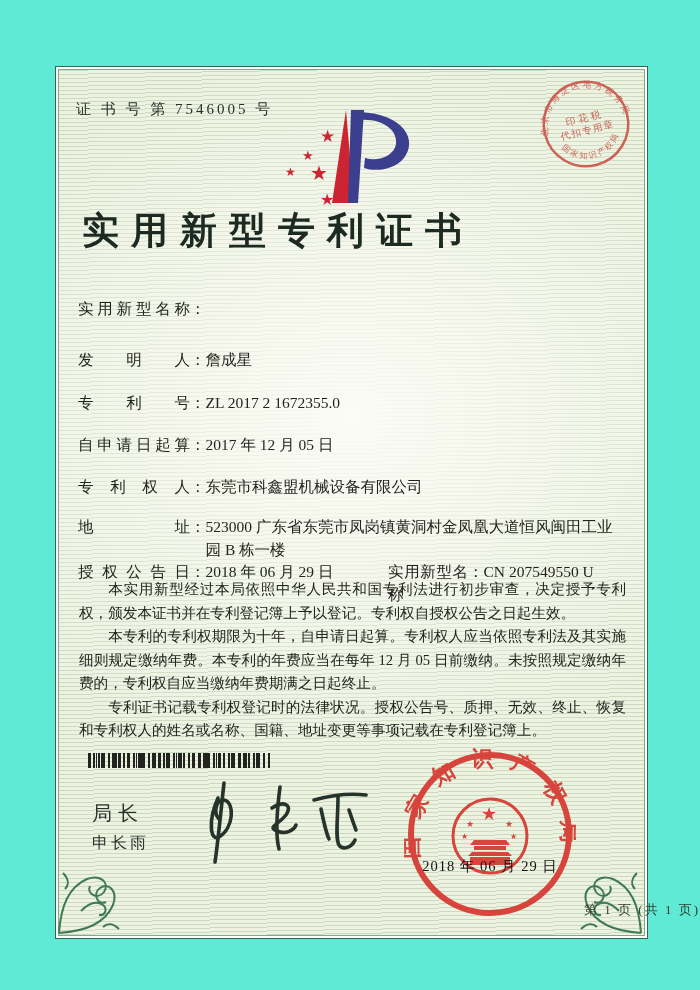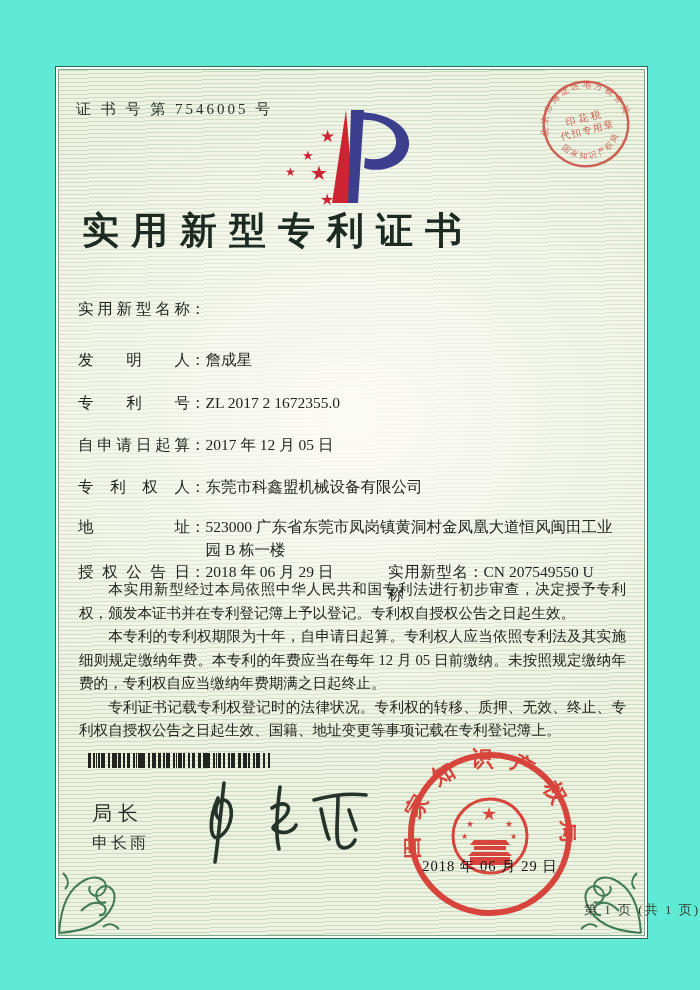--- a/index.html
+++ b/index.html
@@ -139,21 +139,21 @@
   </div>
   <div class="grant-right">
     <span class="flabel">实用新型名称</span>
     <span class="fcolon">：</span>
     <span class="fvalue">CN 207549550 U</span>
   </div>
 
   <div class="paras">
     <p>本实用新型经过本局依照中华人民共和国专利法进行初步审查，决定授予专利权，颁发本证书并在专利登记簿上予以登记。专利权自授权公告之日起生效。</p>
     <p>本专利的专利权期限为十年，自申请日起算。专利权人应当依照专利法及其实施细则规定缴纳年费。本专利的年费应当在每年 12 月 05 日前缴纳。未按照规定缴纳年费的，专利权自应当缴纳年费期满之日起终止。</p>
-    <p>专利证书记载专利权登记时的法律状况。专利权的转移、质押、无效、终止、专利权自授权公告之日起生效、国籍、地址变更等事项记载在专利登记簿上。</p>
+    <p>专利证书记载专利权登记时的法律状况。授权公告号、质押、无效、终止、恢复和专利权人的姓名或名称、国籍、地址变更等事项记载在专利登记簿上。</p>
   </div>
 
   <div class="barcode"></div>
 
   <div class="signer-title">局长</div>
   <div class="signer-name">申长雨</div>
 
   <svg class="signature" viewBox="0 0 186 92" fill="none" stroke="#26332b" stroke-width="3.6" stroke-linecap="round">
     <path d="M30,20 C20,42 22,64 31,59 C46,50 47,24 36,22 C28,21 25,35 31,41"></path>
     <path d="M36,5 C33,32 30,64 27,84"></path>

